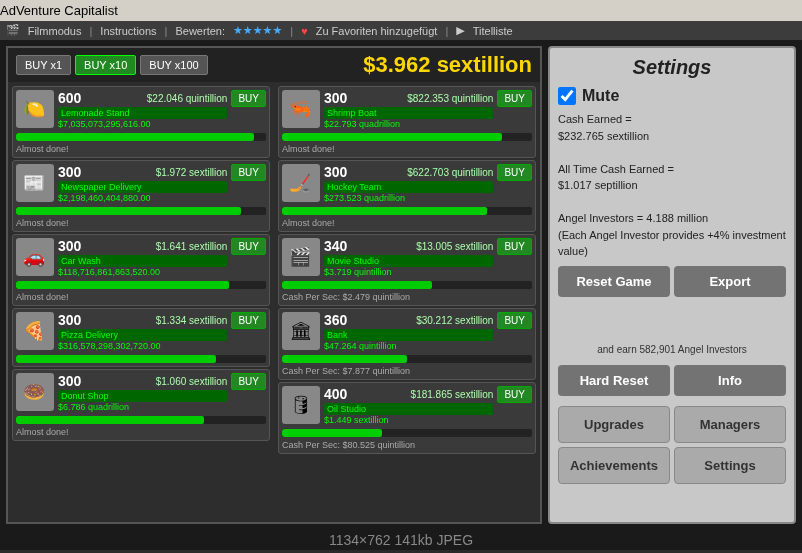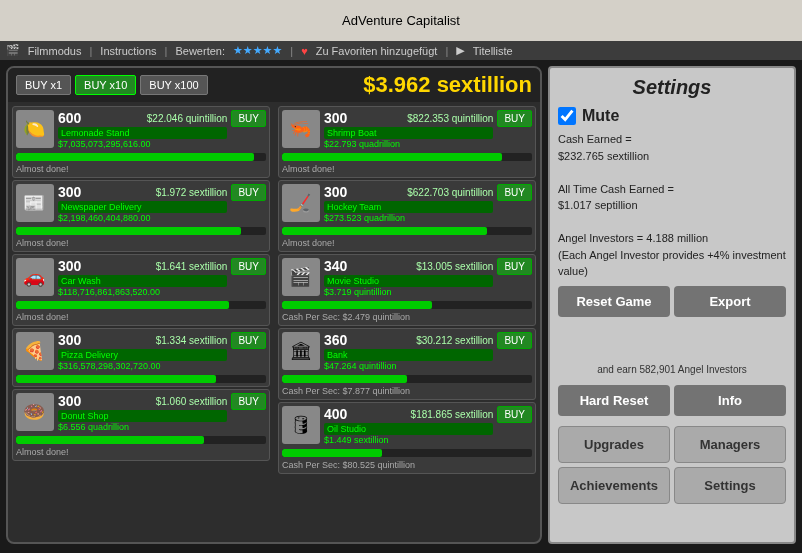--- a/index.html
+++ b/index.html
@@ -5,23 +5,23 @@
     * { box-sizing: border-box; margin: 0; padding: 0; }
     body {
       width: 802px;
       height: 553px;
       background: #2a2a2a;
       font-family: Arial, sans-serif;
       overflow: hidden;
     }
     .title-bar {
       background: #d4d0c8;
-      text-align: center;
+      text-align: left;
       font-size: 13px;
-      padding: 13px 0;
+      padding: 3px 0;
       color: #000;
       font-weight: normal;
     }
     .browser-bar {
       background: #3c3c3c;
       display: flex;
       align-items: center;
       padding: 3px 6px;
       gap: 8px;
       font-size: 11px;
@@ -34,21 +34,21 @@
       display: flex;
       background: #1a1a1a;
       height: 490px;
       padding: 6px;
       gap: 6px;
     }
     .game-panel {
       flex: 1;
       background: #2d2d2d;
       border: 2px solid #555;
-      border-radius: 8px;
+      border-radius: 0;
       overflow: hidden;
       display: flex;
       flex-direction: column;
     }
     .top-bar {
       display: flex;
       align-items: center;
       background: #222;
       padding: 4px 8px;
       gap: 4px;
@@ -359,21 +359,21 @@
           </div>
           <div class="biz-item">
             <div class="biz-row-top">
               <div class="biz-icon">🍩</div>
               <div class="biz-info">
                 <div class="biz-count-row">
                   <span class="biz-count">300</span>
                   <span class="biz-money">$1.060 sextillion</span>
                 </div>
                 <div class="biz-name-bar">Donut Shop</div>
-                <div class="biz-cost">$6.556 quadrillion</div>
+                <div class="biz-cost">$6.786 quadrillion</div>
               </div>
               <button class="buy-small">BUY</button>
             </div>
             <div class="progress-bar-container">
               <div class="progress-bar" style="width: 75%;"></div>
             </div>
             <div class="almost-done">Almost done!</div>
           </div>
         </div>
 

